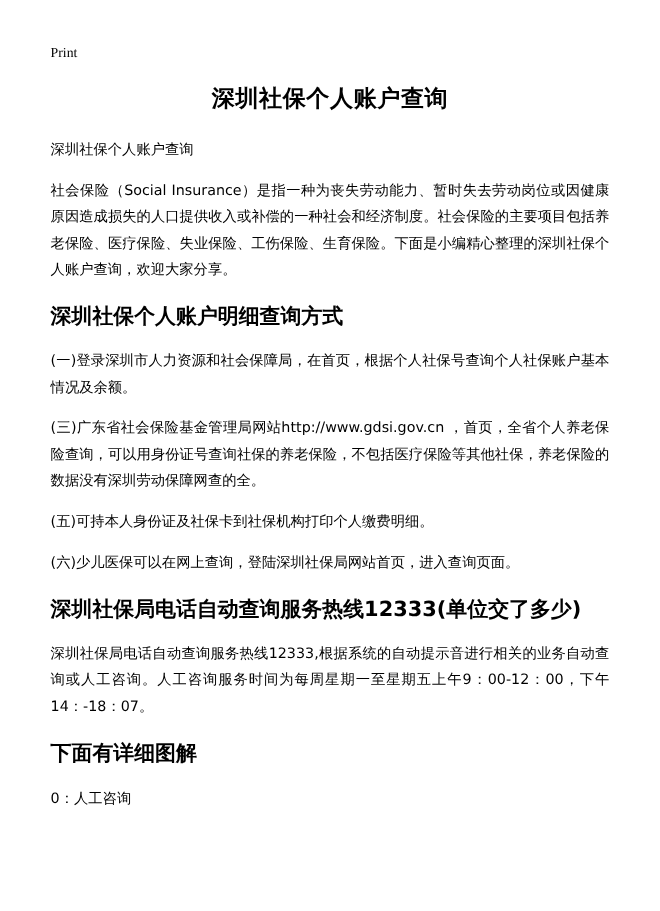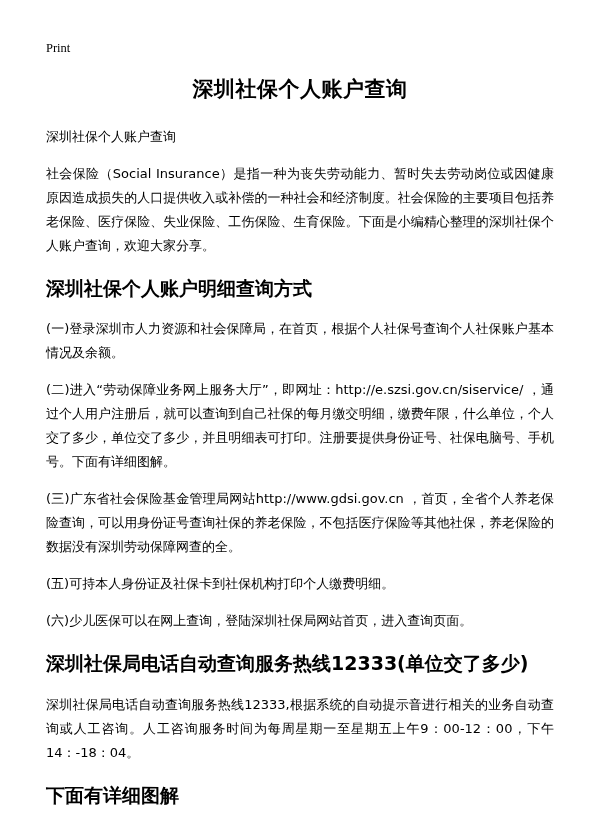--- a/index.html
+++ b/index.html
@@ -64,26 +64,25 @@
 
   <h1 class="doc-title">深圳社保个人账户查询</h1>
 
   <p class="para">深圳社保个人账户查询</p>
 
   <p class="para">社会保险（Social Insurance）是指一种为丧失劳动能力、暂时失去劳动岗位或因健康原因造成损失的人口提供收入或补偿的一种社会和经济制度。社会保险的主要项目包括养老保险、医疗保险、失业保险、工伤保险、生育保险。下面是小编精心整理的深圳社保个人账户查询，欢迎大家分享。</p>
 
   <p class="subhead gap-top">深圳社保个人账户明细查询方式</p>
 
   <p class="para">(一)登录深圳市人力资源和社会保障局，在首页，根据个人社保号查询个人社保账户基本情况及余额。</p>
-  <p class="para">(二)进入“劳动保障业务网上服务大厅”，即网址：http://e.szsi.gov.cn/siservice/ ，通过个人用户注册后，就可以查询到自己社保的每月缴交明细，缴费年限，什么单位，个人交了多少，单位交了多少，并且明细表可打印。注册要提供身份证号、社保电脑号、手机号。下面有详细图解。</p>
   <p class="para">(三)广东省社会保险基金管理局网站http://www.gdsi.gov.cn ，首页，全省个人养老保险查询，可以用身份证号查询社保的养老保险，不包括医疗保险等其他社保，养老保险的数据没有深圳劳动保障网查的全。</p>
   <p class="para">(五)可持本人身份证及社保卡到社保机构打印个人缴费明细。</p>
   <p class="para">(六)少儿医保可以在网上查询，登陆深圳社保局网站首页，进入查询页面。</p>
 
   <p class="subhead gap-top">深圳社保局电话自动查询服务热线12333(单位交了多少)</p>
 
-  <p class="para">深圳社保局电话自动查询服务热线12333,根据系统的自动提示音进行相关的业务自动查询或人工咨询。人工咨询服务时间为每周星期一至星期五上午9：00-12：00，下午14：-18：04。</p>
+  <p class="para">深圳社保局电话自动查询服务热线12333,根据系统的自动提示音进行相关的业务自动查询或人工咨询。人工咨询服务时间为每周星期一至星期五上午9：00-12：00，下午14：-18：07。</p>
 
   <p class="subhead gap-top">下面有详细图解</p>
 
   <p class="para">0：人工咨询</p>
 
 </div>
 
 </body></html>

